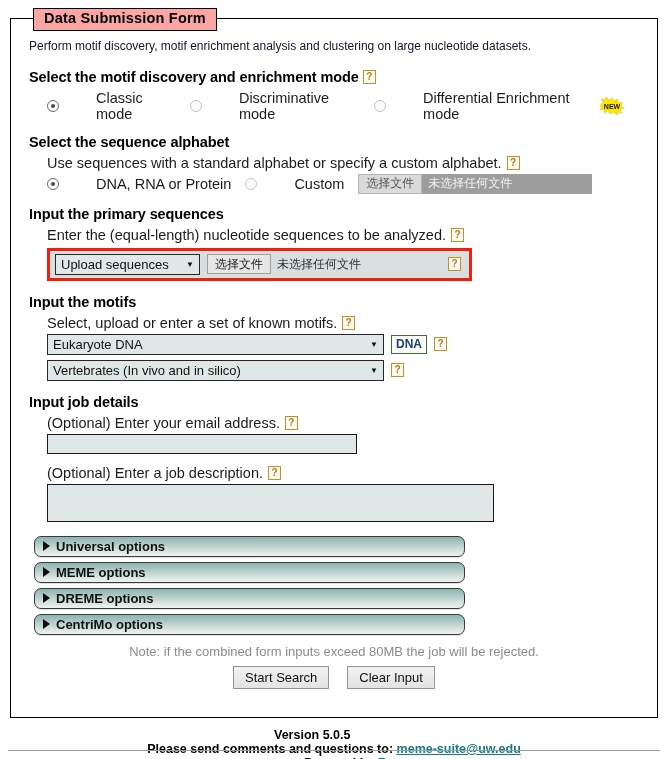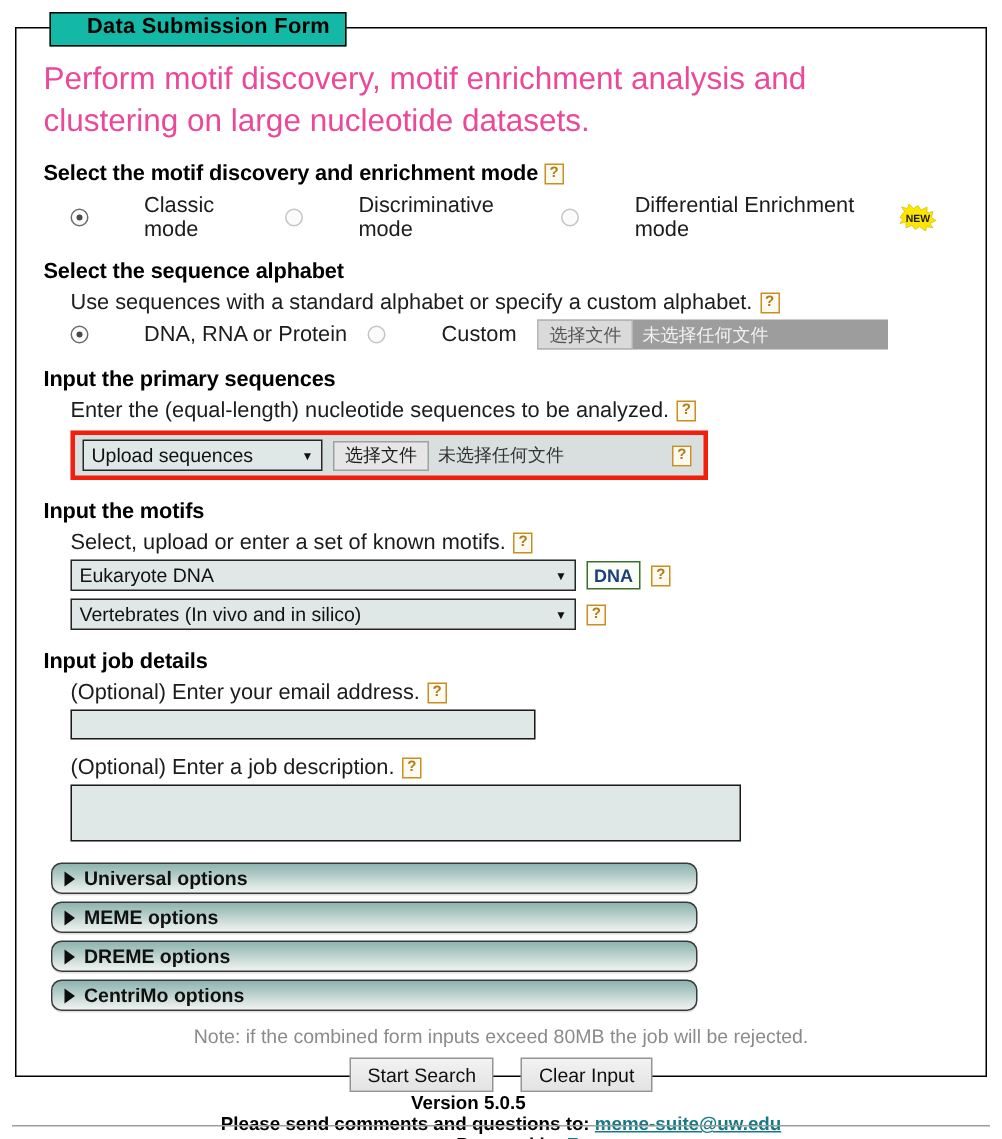--- a/index.html
+++ b/index.html
@@ -16,35 +16,35 @@
   .form-frame {
     position: absolute;
     left: 10px; top: 18px;
     width: 648px; height: 700px;
     border: 1px solid #000;
     background: #fff;
   }
   .form-legend {
     position: absolute;
     left: 22px; top: -11px;
-    background: #14b8a6;
+    background: #fca5a5;
     border: 1px solid #000;
-    padding: 2px 10px 3px 24px;
+    padding: 2px 10px 3px 10px;
     font-size: 14.5px;
     font-weight: bold;
     letter-spacing: 0.2px;
     line-height: 1.1;
   }
   .form-body { padding: 16px 18px 0 18px; }
 
   
   .intro {
-    font-size: 21px;
+    font-size: 12px;
     line-height: 1.32;
-    color: #ec4899;
+    color: #0f172a;
     margin: 4px 0 14px 0;
     max-width: 596px;
   }
   .sec-title {
     font-size: 14.5px;
     font-weight: bold;
     margin: 0 0 5px 0;
     letter-spacing: -0.1px;
     display: flex; align-items: center; gap: 4px;
   }
@@ -357,21 +357,21 @@
       <span>Input the primary sequences</span>
     </div>
 
     <div class="sec-sub">
       <span>Enter the (equal-length) nucleotide sequences to be analyzed.</span>
       <span class="help">?</span>
     </div>
 
     <div class="hl-box">
       <span class="sel-wrap">
-        <select class="sel" style="width:160px;">
+        <select class="sel" style="width:145px;">
           <option>Upload sequences</option>
         </select>
         <span class="sel-arrow">▼</span>
       </span>
       <span class="fileinput plain">
         <span class="btn">选择文件</span>
         <span class="fname">未选择任何文件</span>
       </span>
       <span class="help" style="margin-left:auto;">?</span>
     </div>

